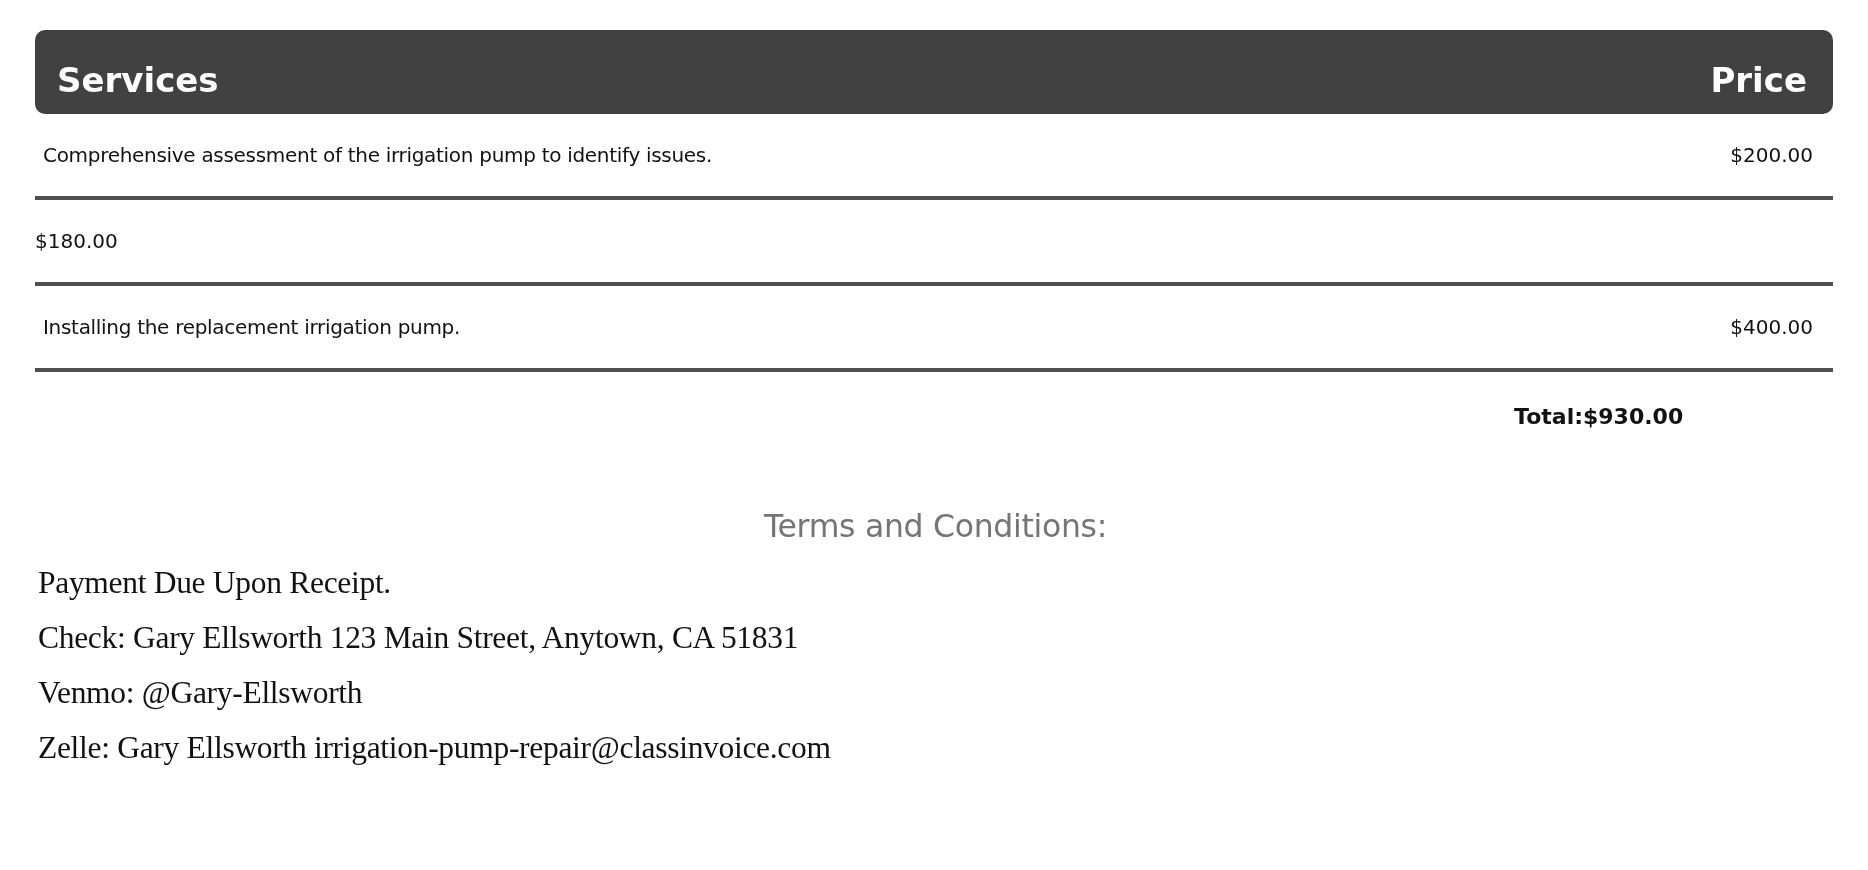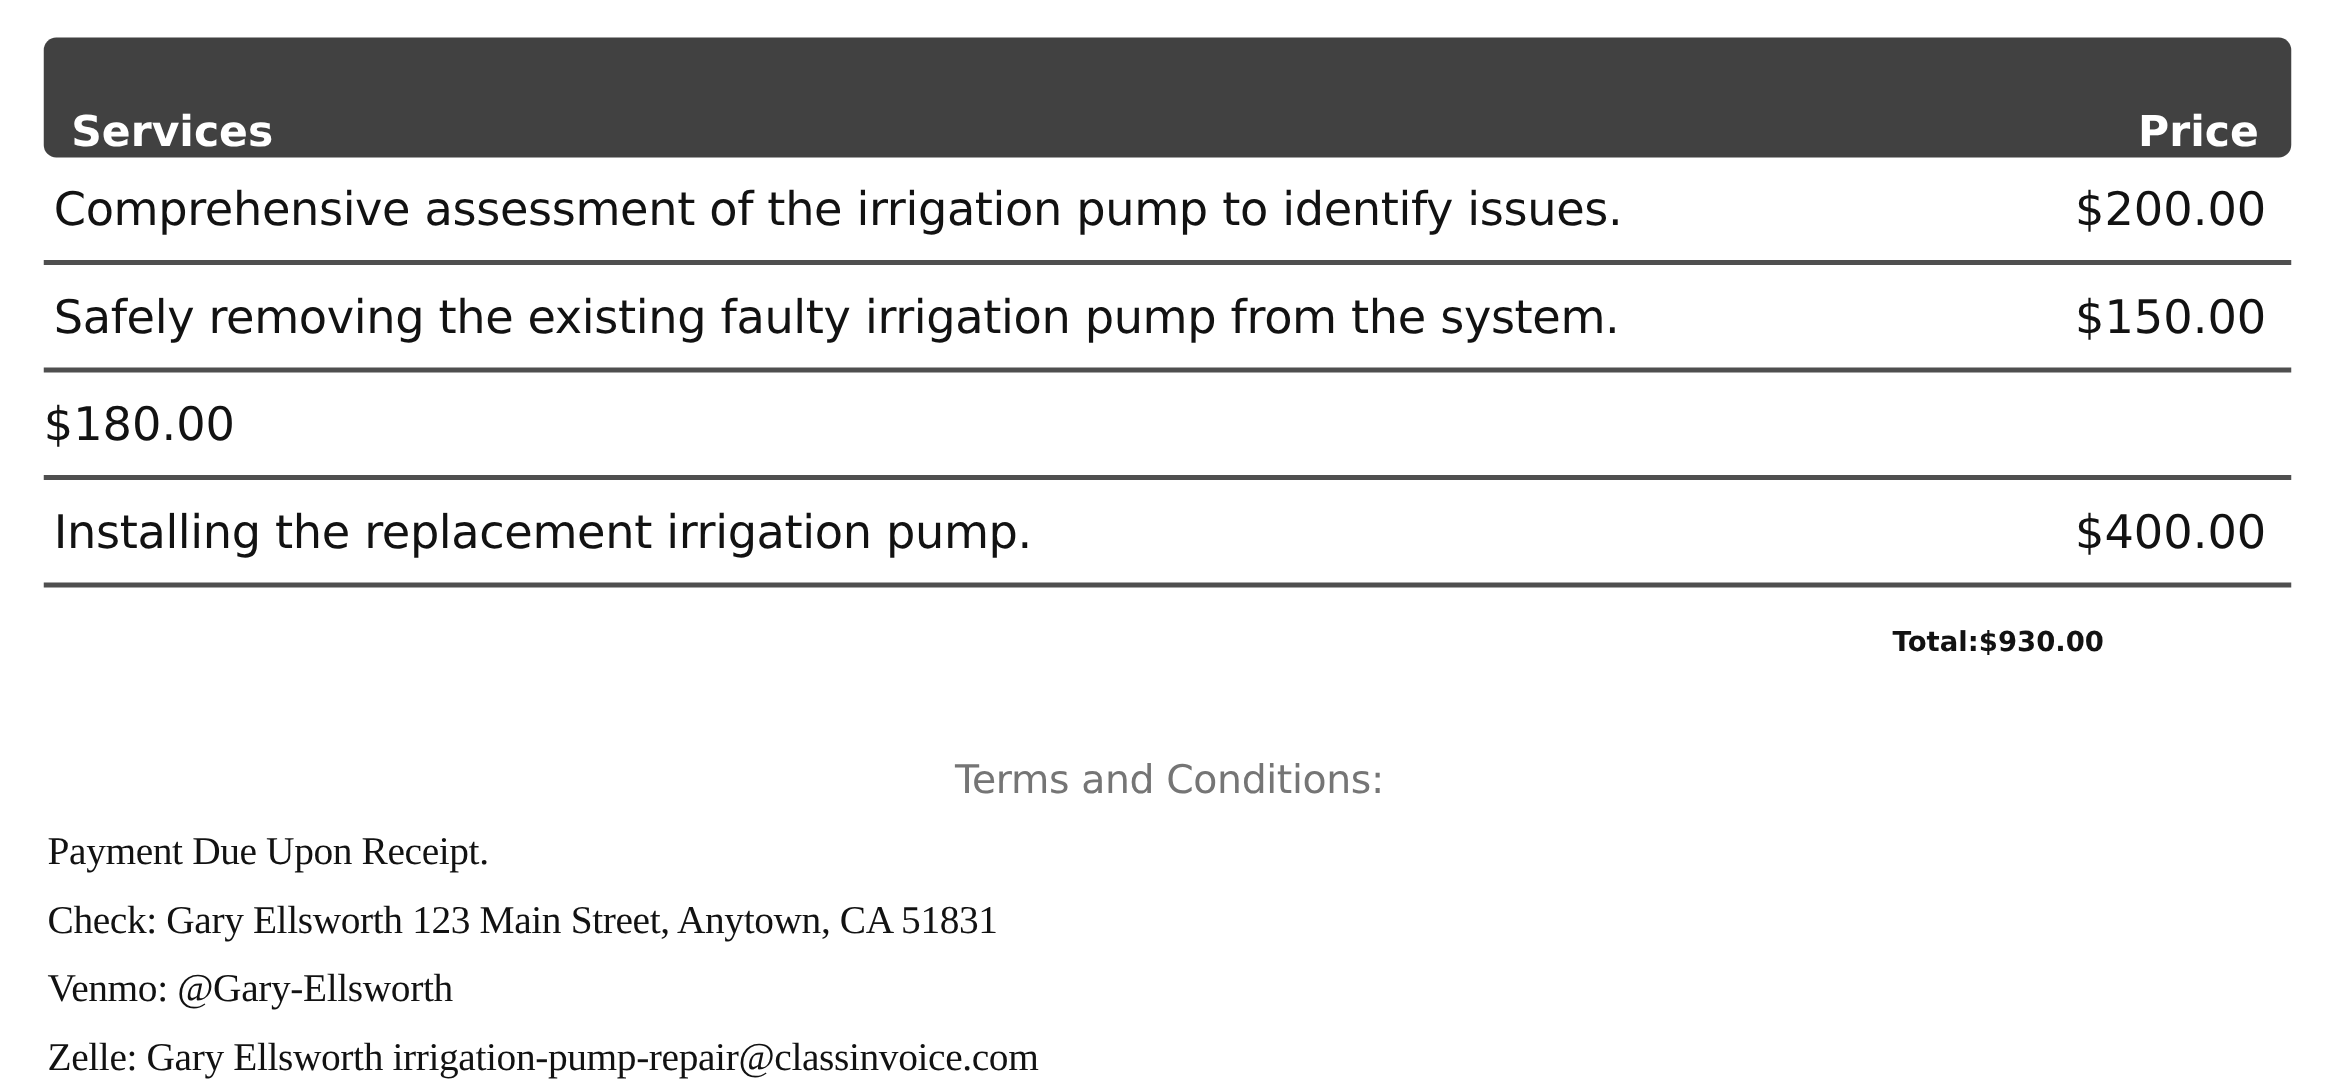--- a/index.html
+++ b/index.html
@@ -18,37 +18,37 @@
     color:var(--body-text);
     overflow:hidden;
   }
   .invoice{
     padding:30px 35px 0 35px;
   }
   
   .table-header{
     display:flex;
     justify-content:space-between;
-    align-items:flex-end;
+    align-items:center;
     background:var(--header-bg);
     color:var(--header-text);
     border-radius:10px;
-    height:96px;
+    height:84px;
     padding:16px 26px 0 22px;
     font-size:34px;
     font-weight:bold;
   }
   
   .service-row{
     display:flex;
     justify-content:space-between;
     align-items:center;
     height:86px;
     border-bottom:4px solid var(--divider);
-    font-size:37px;
+    font-size:20px;
   }
   .service-row .desc{
     padding-left:8px;
     letter-spacing:-0.3px;
   }
   .service-row .price{
     padding-right:20px;
     white-space:nowrap;
   }
   
@@ -90,24 +90,20 @@
   <div class="table-header">
     <span>Services</span>
     <span>Price</span>
   </div>
 
   <div class="service-row">
     <span class="desc">Comprehensive assessment of the irrigation pump to identify issues.</span>
     <span class="price">$200.00</span>
   </div>
 
-  <div class="service-row">
-    <span class="desc">Safely removing the existing faulty irrigation pump from the system.</span>
-    <span class="price">$150.00</span>
-  </div>
 
   <div class="service-row">
     <span class="price">$180.00</span>
   </div>
 
   <div class="service-row">
     <span class="desc">Installing the replacement irrigation pump.</span>
     <span class="price">$400.00</span>
   </div>
 

